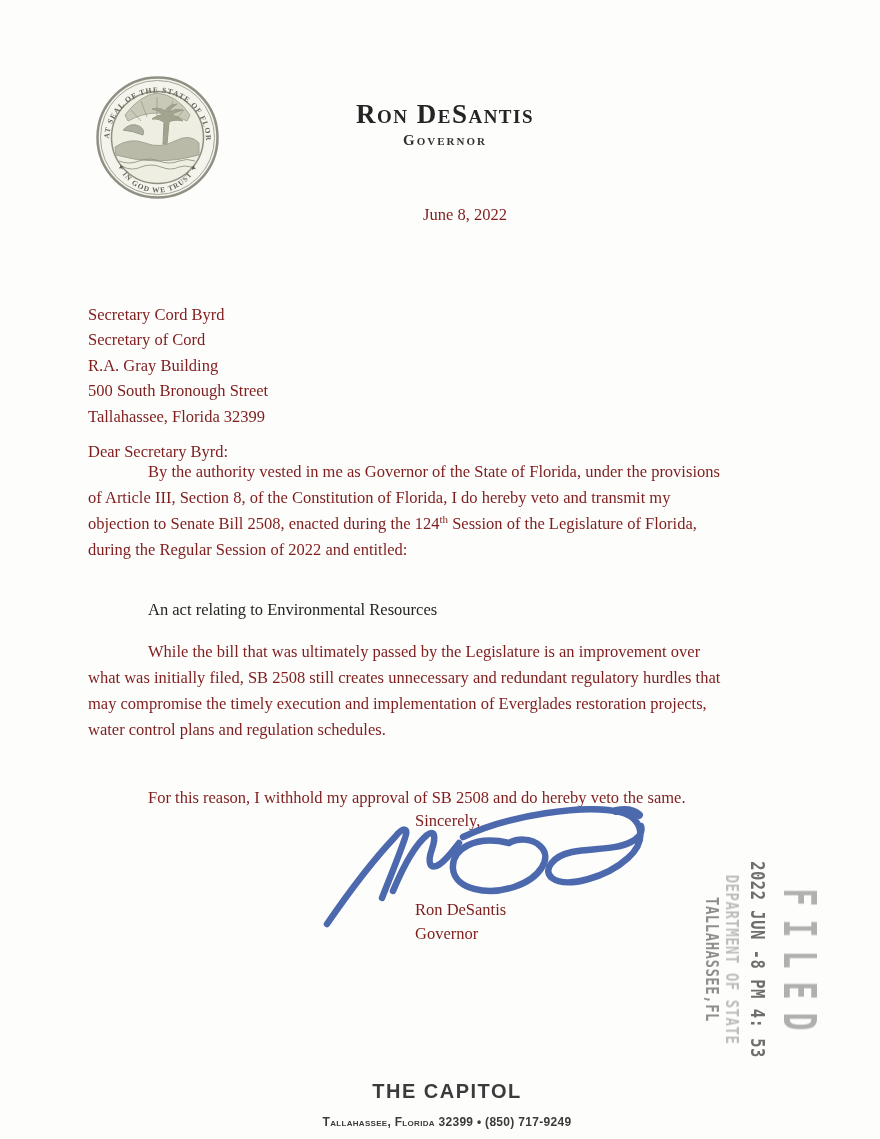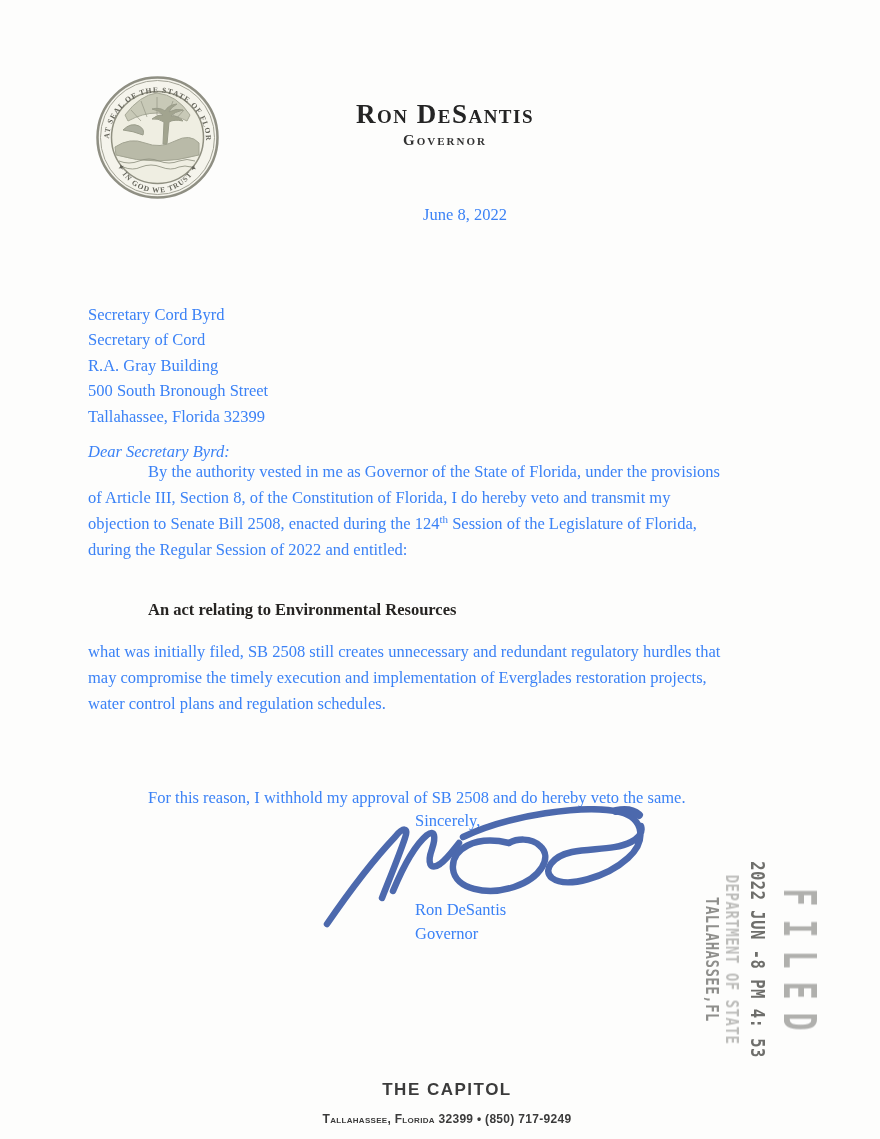--- a/index.html
+++ b/index.html
@@ -16,27 +16,27 @@
     font-variant:small-caps;font-weight:bold;font-size:27px;
     letter-spacing:1.5px;color:#242424;line-height:30px;
   }
   .lh-title{
     font-variant:small-caps;font-weight:600;font-size:15px;
     letter-spacing:2px;color:#323232;line-height:18px;margin-top:2px;
   }
   .date-line{left:380px;top:202px;width:170px;text-align:center;font-size:18px;}
 
   
-  .txt{font-size:16.5px;line-height:26px;color:#3b82f6;}
+  .txt{font-size:16.5px;line-height:26px;color:#7f1d1d;}
   .recipient{left:88px;top:302px;line-height:25.4px;}
-  .salutation{left:88px;top:439px;font-style:italic;}
+  .salutation{left:88px;top:439px;}
   .para{left:88px;width:745px;}
   .para .ln.first{text-indent:60px;}
   .p1{top:459px;}
-  .act{left:148px;top:597px;font-weight:bold;color:#262422;}
+  .act{left:148px;top:597px;font-weight:normal;color:#262422;}
   .p2{top:639px;}
   .p3{top:785px;}
   sup{font-size:11px;vertical-align:super;line-height:0;margin-top:39px;}
 
   
   .sincerely{left:415px;top:808px;}
   .signer-name{left:415px;top:897px;}
   .signer-title{left:415px;top:921px;}
   .sig-svg{left:313px;top:791px;z-index:3;}
 
@@ -62,21 +62,21 @@
     transform:scaleY(1.25);opacity:.35;height:20px;line-height:20px;filter:blur(.3px);
   }
   .stamp .city{
     font-size:14px;font-weight:bold;letter-spacing:.5px;
     transform:scaleY(1.25);opacity:.6;height:20px;line-height:20px;
   }
 
   
   .footer{left:287px;top:1080px;width:320px;text-align:center;
     font-family:"Liberation Sans", sans-serif;color:#3b3b3b;}
-  .footer .f1{font-size:17px;font-weight:700;letter-spacing:1.5px;}
+  .footer .f1{font-size:20px;font-weight:700;letter-spacing:1.5px;}
   .footer .f2{font-size:12px;font-weight:700;font-variant:small-caps;
     letter-spacing:.3px;margin-top:12px;}
 </style>
 </head>
 <body>
 
 <div class="page">
 
   <svg class="abs" style="left:95px;top:75px;" width="125" height="125" viewBox="0 0 125 125">
     <defs>
@@ -134,20 +134,21 @@
   <div class="abs para p1 txt">
     <div class="ln first">By the authority vested in me as Governor of the State of Florida, under the provisions</div>
     <div class="ln">of Article III, Section 8, of the Constitution of Florida, I do hereby veto and transmit my</div>
     <div class="ln"><span>objection to Senate Bill 2508, enacted during the 124</span><sup>th</sup><span> Session of the Legislature of Florida,</span></div>
     <div class="ln">during the Regular Session of 2022 and entitled:</div>
   </div>
 
   <div class="abs act txt">An act relating to Environmental Resources</div>
 
   <div class="abs para p2 txt">
+    <div class="ln first">While the bill that was ultimately passed by the Legislature is an improvement over</div>
     <div class="ln">what was initially filed, SB 2508 still creates unnecessary and redundant regulatory hurdles that</div>
     <div class="ln">may compromise the timely execution and implementation of Everglades restoration projects,</div>
     <div class="ln">water control plans and regulation schedules.</div>
   </div>
 
   <div class="abs para p3 txt">
     <div class="ln first">For this reason, I withhold my approval of SB 2508 and do hereby veto the same.</div>
   </div>
 
   <div class="abs sincerely txt">Sincerely,</div>

